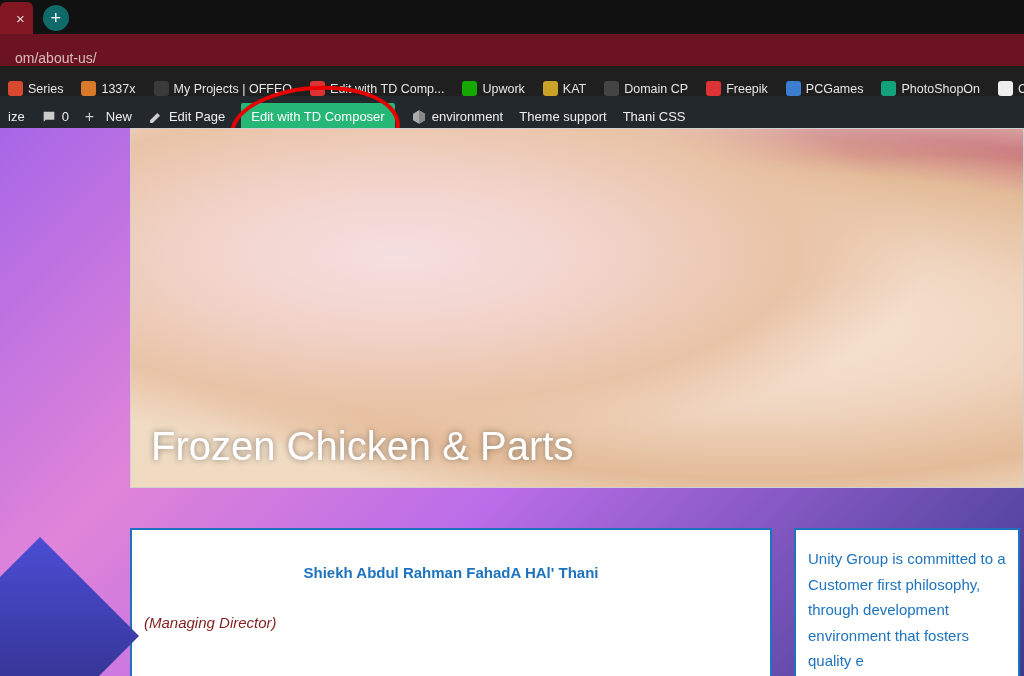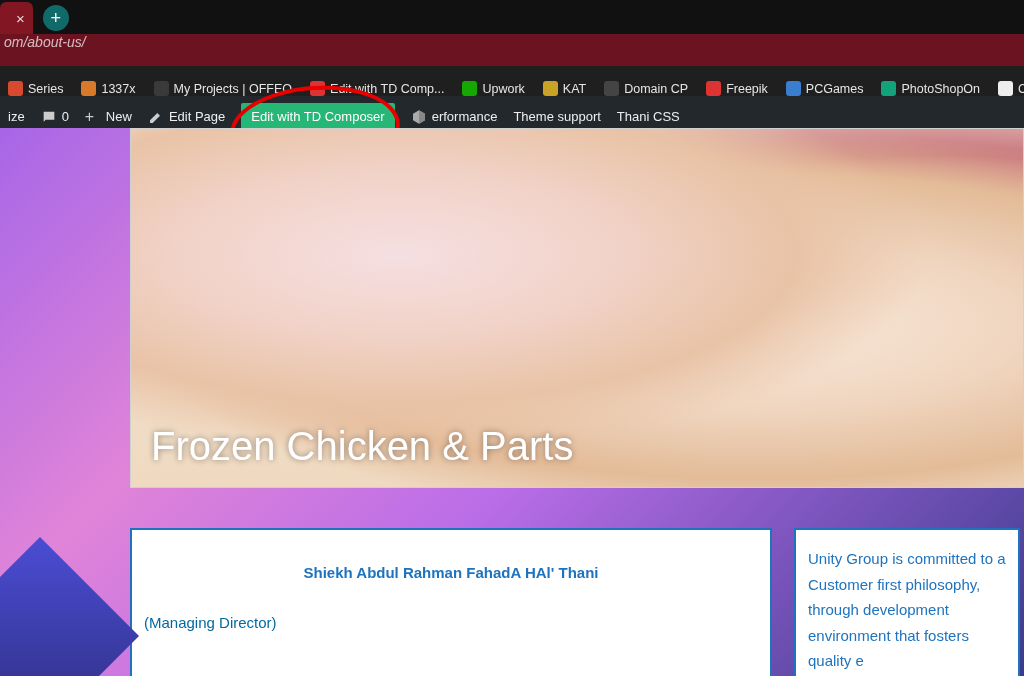--- a/index.html
+++ b/index.html
@@ -5,21 +5,21 @@
   * { margin: 0; padding: 0; box-sizing: border-box; font-family: -apple-system, BlinkMacSystemFont, "Segoe UI", Arial, sans-serif; }
   body { width: 1024px; height: 676px; overflow: hidden; background: #fff; position: relative; }
 
   
   .tabstrip { height: 34px; background: #111; display: flex; align-items: flex-end; padding-left: 0; }
   .tab { height: 32px; background: #821622; color: #e6e6e6; font-size: 13px; display: flex; align-items: center; padding: 0 8px 0 10px; border-top-left-radius: 6px; border-top-right-radius: 6px; max-width: 195px; gap: 8px; }
   .tab .tab-x { margin-left: 6px; font-size: 15px; color: #ddd; }
   .newtab { width: 26px; height: 26px; border-radius: 50%; background: #106a6a; color: #fff; display: flex; align-items: center; justify-content: center; margin-left: 10px; font-size: 18px; margin-bottom: 3px; }
 
   
-  .urlbar { height: 32px; background: #6b1320; display: flex; align-items: flex-start; color: #e9d7d9; font-size: 14px; padding-left: 4px; font-style: italic; }
+  .urlbar { height: 32px; background: #6b1320; display: flex; align-items: flex-end; color: #e9d7d9; font-size: 14px; padding-left: 15px; }
   .urlbar .url-text { opacity: .85; }
 
   
   .bmbar { height: 30px; background: #1f1f1f; display: flex; align-items: flex-end; gap: 18px; padding: 0 8px; color: #e6e6e6; font-size: 12.5px; white-space: nowrap; overflow: hidden; }
   .bm { display: flex; align-items: center; gap: 5px; }
   .bm .ico { width: 15px; height: 15px; border-radius: 3px; display: flex; align-items: center; justify-content: center; font-size: 10px; font-weight: bold; color:#fff; }
 
   
   .wpbar { height: 41px; background: #23282d; display: flex; align-items: center; gap: 16px; color: #eee; font-size: 13px; padding: 0 8px; white-space: nowrap; }
   .wpitem { display: flex; align-items: center; gap: 5px; }
@@ -50,21 +50,21 @@
   .hero-title { position: absolute; left: 20px; bottom: 18px; color: #fff; font-size: 40px; font-weight: 400; text-shadow: 0 0 6px rgba(0,0,0,.4); }
 
   
   .cols { display: flex; gap: 22px; margin-top: 40px; }
   .box { background: #fff; border: 2.5px solid #1e73be; }
   .box-head { background: #1e73be; color: #fff; text-align: center; font-weight: 700; padding: 10px 6px; font-size: 16px; }
   .box-body { padding: 16px 12px 12px; color: #1e73be; font-size: 15px; line-height: 1.7; }
   .box.team { width: 642px; }
   .box.cust { width: 226px; }
   .team .name { text-align: center; font-weight: 700; color: #1e73be; margin-top: 14px; margin-bottom: 24px; }
-  .team .role { color: #0369a1; }
+  .team .role { color: #7f1d1d; font-style: italic; }
 </style>
 </head>
 <body>
 
 <div class="tabstrip">
   <div class="tab">
     <span class="tab-x">×</span>
   </div>
   <div class="newtab">+</div>
 </div>
@@ -141,21 +141,21 @@
     <span>Edit Page</span>
   </div>
   <div class="td-btn">
     <span>Edit with TD Composer</span>
   </div>
   <div class="wpitem">
     <svg class="cube" viewBox="0 0 24 24">
         <path fill="#aaa" d="M12 2l9 5v10l-9 5-9-5V7z"></path>
         <path fill="#888" d="M12 2v20l9-5V7z"></path>
       </svg>
-    <span>erformance</span>
+    <span>environment</span>
   </div>
   <div class="wpitem">
     <span>Theme support</span>
   </div>
   <div class="wpitem">
     <span>Thani CSS</span>
   </div>
 </div>
 
 <div class="tooltip">

